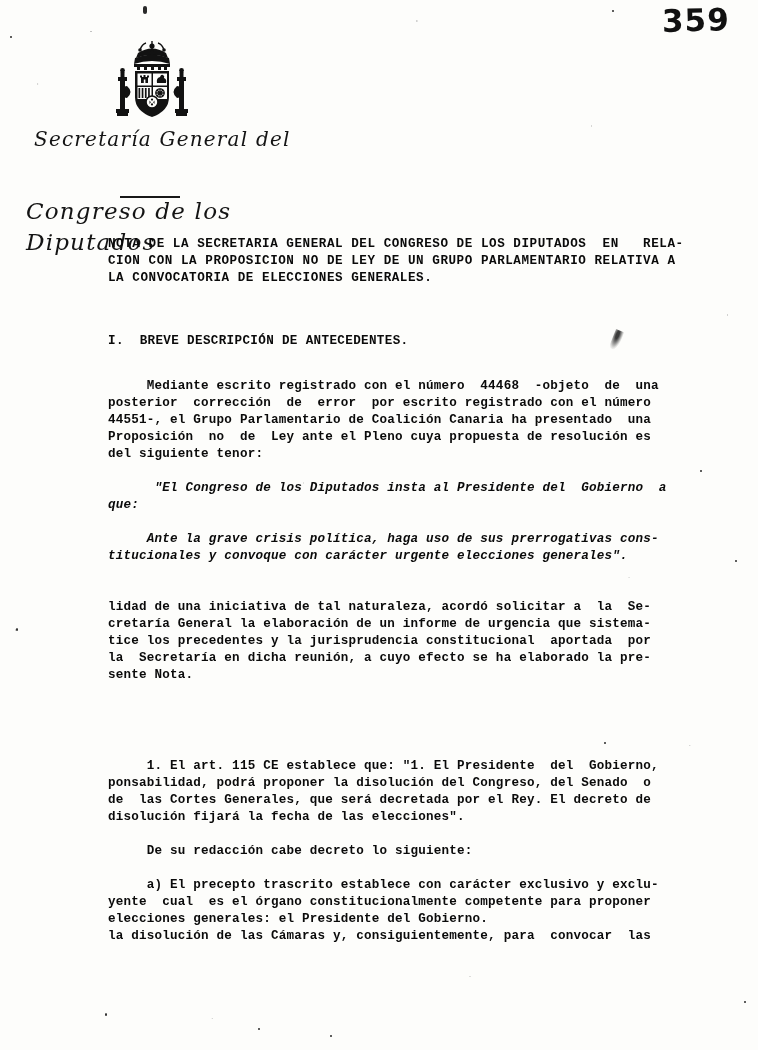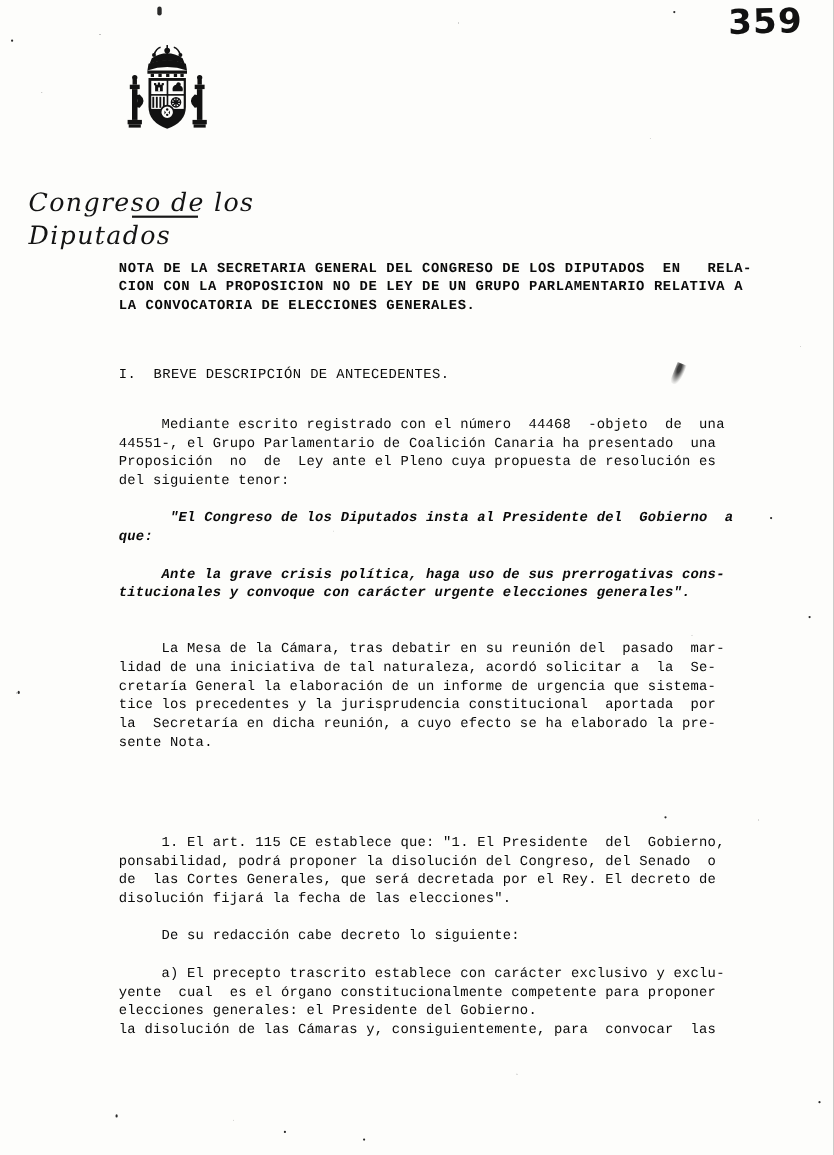--- a/index.html
+++ b/index.html
@@ -98,22 +98,22 @@
     top: 236px;
     width: 578px;
   }
   .tline {
     font-size: 12.6px;
     line-height: 17px;
     letter-spacing: 0.2px;
     white-space: pre;
   }
   .doc-title .tline { font-weight: bold; letter-spacing: 0.55px; }
-  .heading .tline  { font-weight: normal; letter-spacing: 0.35px; }
-  .para .tline     { font-weight: normal; }
+  .heading .tline  { font-weight: bold; letter-spacing: 0.35px; }
+  .para .tline     { font-weight: bold; }
   .quote .tline    { font-weight: bold; font-style: italic; }
 
   .gap-title   { height: 46px; }
   .gap-sec     { height: 28px; }
   .gap-para    { height: 17px; }
   .gap-big     { height: 34px; }
 
   
   .smudge {
     position: absolute;
@@ -224,20 +224,21 @@
           <circle cx="77.5" cy="34.5" r="2.4"></circle>
         </g>
 
         <path d="M23 50 q7 6 0 12 l-5 -1 q6 -5 0 -10 z"></path>
         <path d="M73 50 q-7 6 0 12 l5 -1 q-6 -5 0 -10 z"></path>
       </g>
     </svg>
   </div>
 
   <div class="letterhead">
+    <div class="l1">Secretaría General del</div>
     <div class="l2">Congreso de los Diputados</div>
   </div>
   <div class="letterhead-rule"></div>
 
   <div class="body">
 
     <div class="doc-title">
       <div class="tline">NOTA DE LA SECRETARIA GENERAL DEL CONGRESO DE LOS DIPUTADOS  EN   RELA-</div>
       <div class="tline">CION CON LA PROPOSICION NO DE LEY DE UN GRUPO PARLAMENTARIO RELATIVA A</div>
       <div class="tline">LA CONVOCATORIA DE ELECCIONES GENERALES.</div>
@@ -246,20 +247,21 @@
     <div class="gap-title"></div>
 
     <div class="heading">
       <div class="tline">I.  BREVE DESCRIPCIÓN DE ANTECEDENTES.</div>
     </div>
 
     <div class="gap-sec"></div>
 
     <div class="para">
       <div class="tline">     Mediante escrito registrado con el número  44468  -objeto  de  una</div>
+      <div class="tline">posterior  corrección  de  error  por escrito registrado con el número</div>
       <div class="tline">44551-, el Grupo Parlamentario de Coalición Canaria ha presentado  una</div>
       <div class="tline">Proposición  no  de  Ley ante el Pleno cuya propuesta de resolución es</div>
       <div class="tline">del siguiente tenor:</div>
     </div>
 
     <div class="gap-para"></div>
 
     <div class="quote">
       <div class="tline">      "El Congreso de los Diputados insta al Presidente del  Gobierno  a</div>
       <div class="tline">que:</div>
@@ -268,21 +270,20 @@
     <div class="gap-para"></div>
 
     <div class="quote">
       <div class="tline">     Ante la grave crisis política, haga uso de sus prerrogativas cons-</div>
       <div class="tline">titucionales y convoque con carácter urgente elecciones generales".</div>
     </div>
 
     <div class="gap-big"></div>
 
     <div class="para">
-      <div class="tline">     La Mesa de la Cámara, tras debatir en su reunión del  pasado  mar-</div>
       <div class="tline">lidad de una iniciativa de tal naturaleza, acordó solicitar a  la  Se-</div>
       <div class="tline">cretaría General la elaboración de un informe de urgencia que sistema-</div>
       <div class="tline">tice los precedentes y la jurisprudencia constitucional  aportada  por</div>
       <div class="tline">la  Secretaría en dicha reunión, a cuyo efecto se ha elaborado la pre-</div>
       <div class="tline">sente Nota.</div>
     </div>
 
     <div class="gap-big"></div>
     <div style="height:12px"></div>
 

